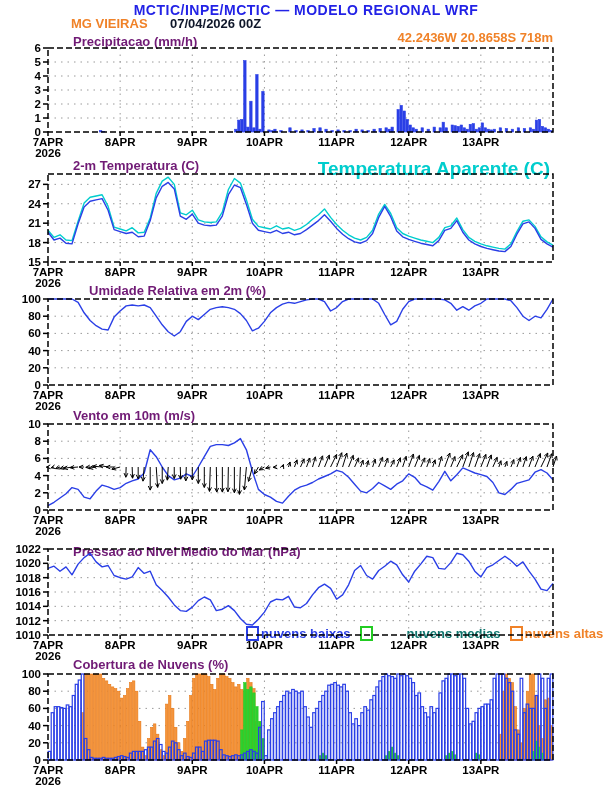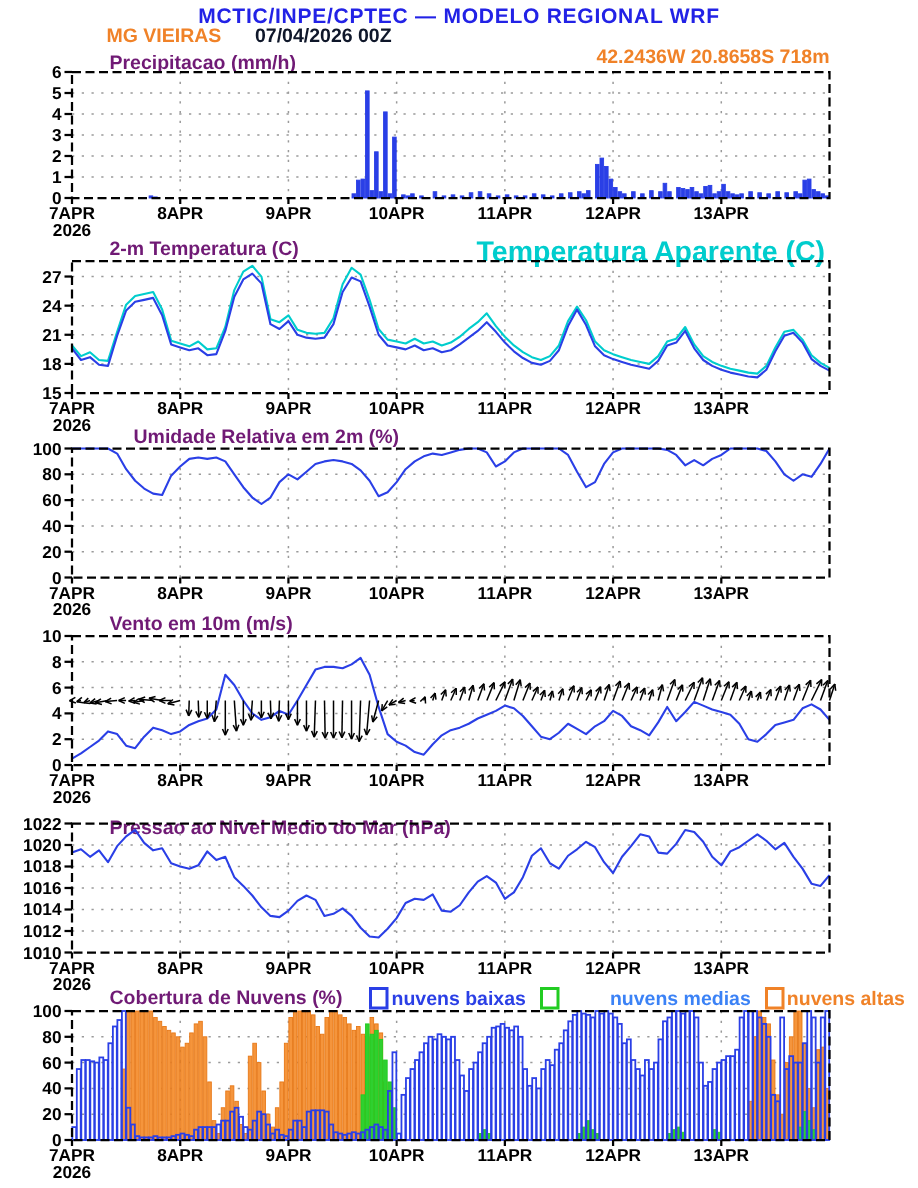--- a/index.html
+++ b/index.html
@@ -5,51 +5,51 @@
   html,body{margin:0;padding:0;background:#fff;}
   .page{position:relative;width:612px;height:792px;background:#fff;overflow:hidden;
         font-family:"Liberation Sans",sans-serif;}
   .txt{position:absolute;white-space:nowrap;font-weight:bold;background:#fff;line-height:1;}
   .hdr1{top:3px;left:0;width:612px;text-align:center;font-size:14px;letter-spacing:.5px;background:none;}
   .hdr2a{top:17px;left:35px;font-size:13px;}
   .hdr2b{top:17px;left:170px;font-size:13px;}
   .coords{top:31px;right:59px;font-size:13px;}
   .ptitle{font-size:13px;color:#701a75;padding:0 3px;}
   .rlabel{font-size:19px;right:59px;padding:0 3px;margin-left:40px;}
-  .legend{position:absolute;top:658px;left:246px;display:flex;gap:9px;align-items:center;
+  .legend{position:absolute;top:626px;left:246px;display:flex;gap:9px;align-items:center;
           font-size:13px;font-weight:bold;background:#fff;line-height:1;}
   .leg-item{display:flex;align-items:center;gap:2px;}
   .sq{display:inline-block;width:9px;height:11px;border:2px solid #000;background:#fff;}
   svg text{font-family:"Liberation Sans",sans-serif;font-weight:bold;}
 </style>
 </head>
 <body>
 
 <div class="page">
-  <div class="txt hdr1" style="color: rgb(34, 34, 230);">MCTIC/INPE/CPTEC — MODELO REGIONAL WRF</div>
+  <div class="txt hdr1" style="color: rgb(34, 34, 230);">MCTIC/INPE/MCTIC — MODELO REGIONAL WRF</div>
   <div class="txt hdr2a" style="color: rgb(240, 130, 40); padding-left: 36px;">MG VIEIRAS</div>
   <div class="txt hdr2b" style="color: #0f172a;">07/04/2026 00Z</div>
   <div class="txt coords" style="color: rgb(240, 130, 40);">42.2436W 20.8658S 718m</div>
 
   <div class="txt ptitle" style="top:35px;left:70px;">Precipitacao (mm/h)</div>
   <div class="txt ptitle" style="top:159px;left:70px;">2-m Temperatura (C)</div>
   <div class="txt rlabel" style="top: 159px; color: rgb(0, 205, 205);">Temperatura Aparente (C)</div>
   <div class="txt ptitle" style="top:284px;left:86px;">Umidade Relativa em 2m (%)</div>
   <div class="txt ptitle" style="top:409px;left:70px;">Vento em 10m (m/s)</div>
   <div class="txt ptitle" style="top:534px;left:70px;margin-top:11px;">Pressao ao Nivel Medio do Mar (hPa)</div>
   <div class="txt ptitle" style="top:658px;left:70px;">Cobertura de Nuvens (%)</div>
 
   <div class="legend">
     <span class="leg-item">
       <span class="sq" style="border-color: rgb(42, 63, 230);"></span>
       <span style="color: rgb(42, 63, 230);">nuvens baixas</span>
     </span>
     <span class="leg-item">
       <span class="sq" style="border-color: rgb(34, 204, 34);"></span>
-      <span style="color: #3b82f6; padding-left: 32px;">nuvens medias</span>
+      <span style="color: #0f766e; padding-left: 32px;">nuvens medias</span>
     </span>
     <span class="leg-item">
       <span class="sq" style="border-color: rgb(240, 130, 40);"></span>
       <span style="color: rgb(240, 130, 40);">nuvens altas</span>
     </span>
   </div>
 
   <svg id="chart" width="612" height="792" viewBox="0 0 612 792" style="position:absolute;top:0;left:0;">
       <g>
         <g>

